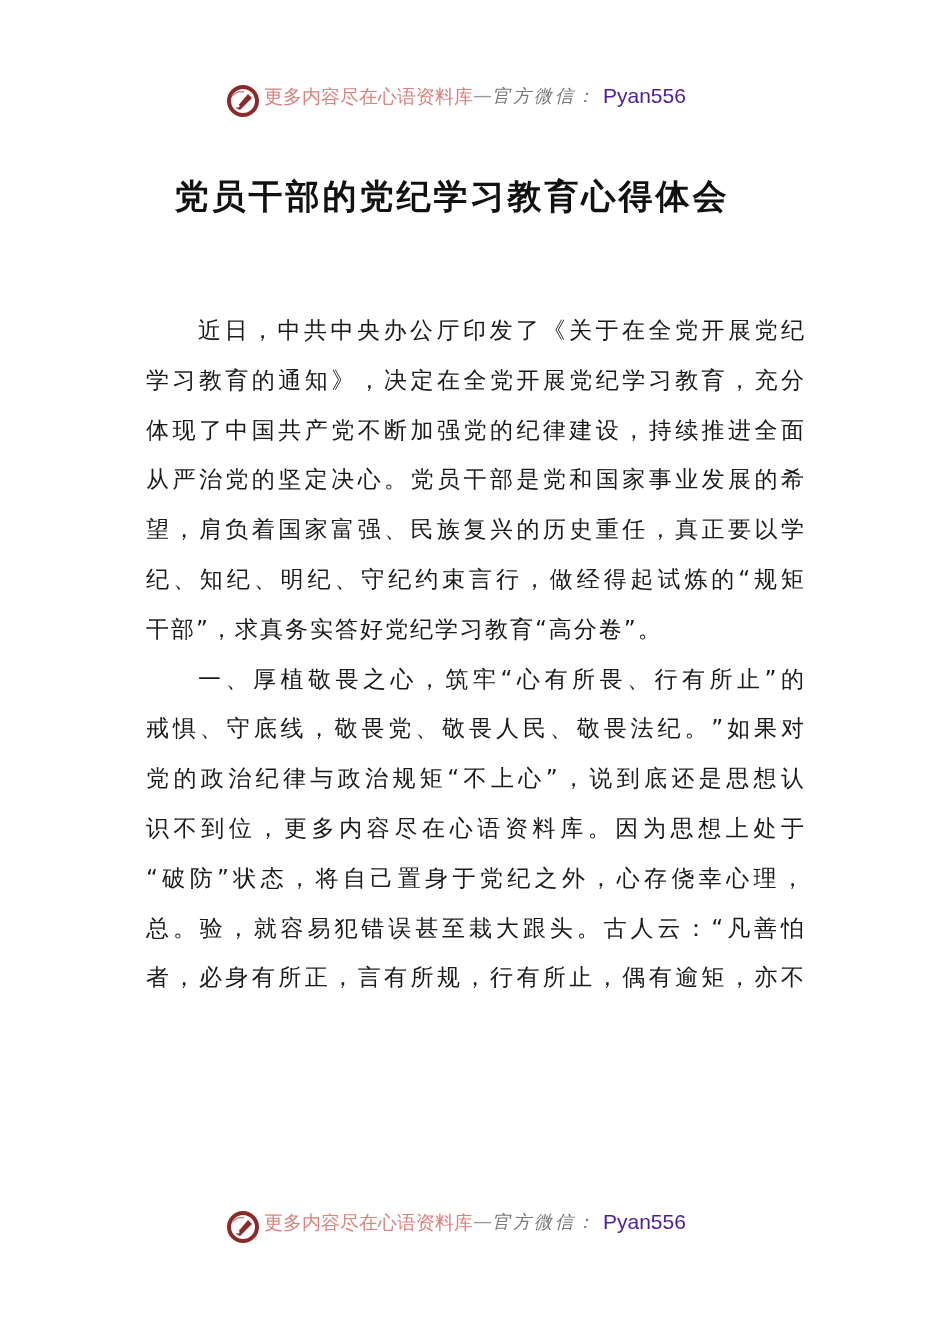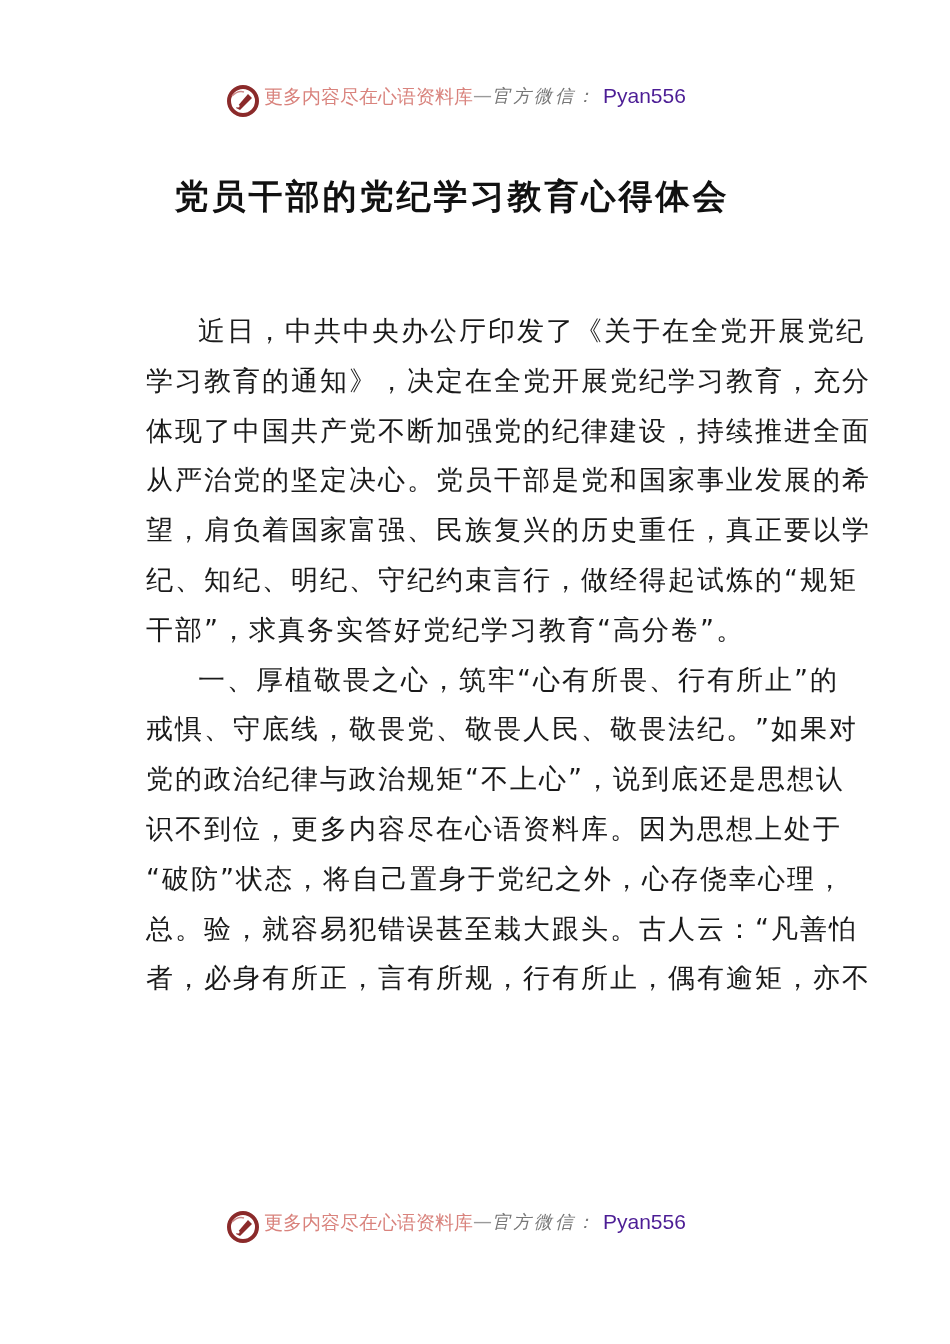--- a/index.html
+++ b/index.html
@@ -9,21 +9,21 @@
     .banner.top { top: 84px; }
     .banner.bottom { top: 1210px; }
     .logo { width: 34px; height: 34px; margin-right: 4px; }
     .b-red { color: #d9837d; font-family: "DejaVu Serif", serif; font-size: 19px; letter-spacing: 0px; }
     .b-dash { color: #9a9a9a; font-size: 19px; }
     .b-gray { color: #777; font-family: Liberation Serif, serif; font-size: 18px; letter-spacing: 3px; font-style: italic; }
     .b-id { color: #4c1d95; font-family: "Liberation Sans", sans-serif; font-size: 21px; margin-left: 6px; }
     .title { position: absolute; top: 174px; left: 0; width: 904px; text-align: center;
              font-family: "DejaVu Serif", serif; font-weight: bold; font-size: 34px; letter-spacing: 3px; color: #111; }
     .content { position: absolute; top: 306px; left: 146px; width: 660px; }
-    .line { height: 49.8px; line-height: 49.8px; font-size: 27px; white-space: nowrap;
+    .line { height: 49.8px; line-height: 49.8px; font-size: 23px; white-space: nowrap;
             font-family: "DejaVu Sans", sans-serif; color: #1a1a1a;
             text-align: justify; text-align-last: justify; letter-spacing: 2px; }
     .line.last { text-align-last: left; }
     .line.indent { padding-left: 52px; }
     .latin { font-family: "Liberation Sans", sans-serif; letter-spacing: 0; }
   </style>
 </head>
 <body>
 
 <div class="banner top">

